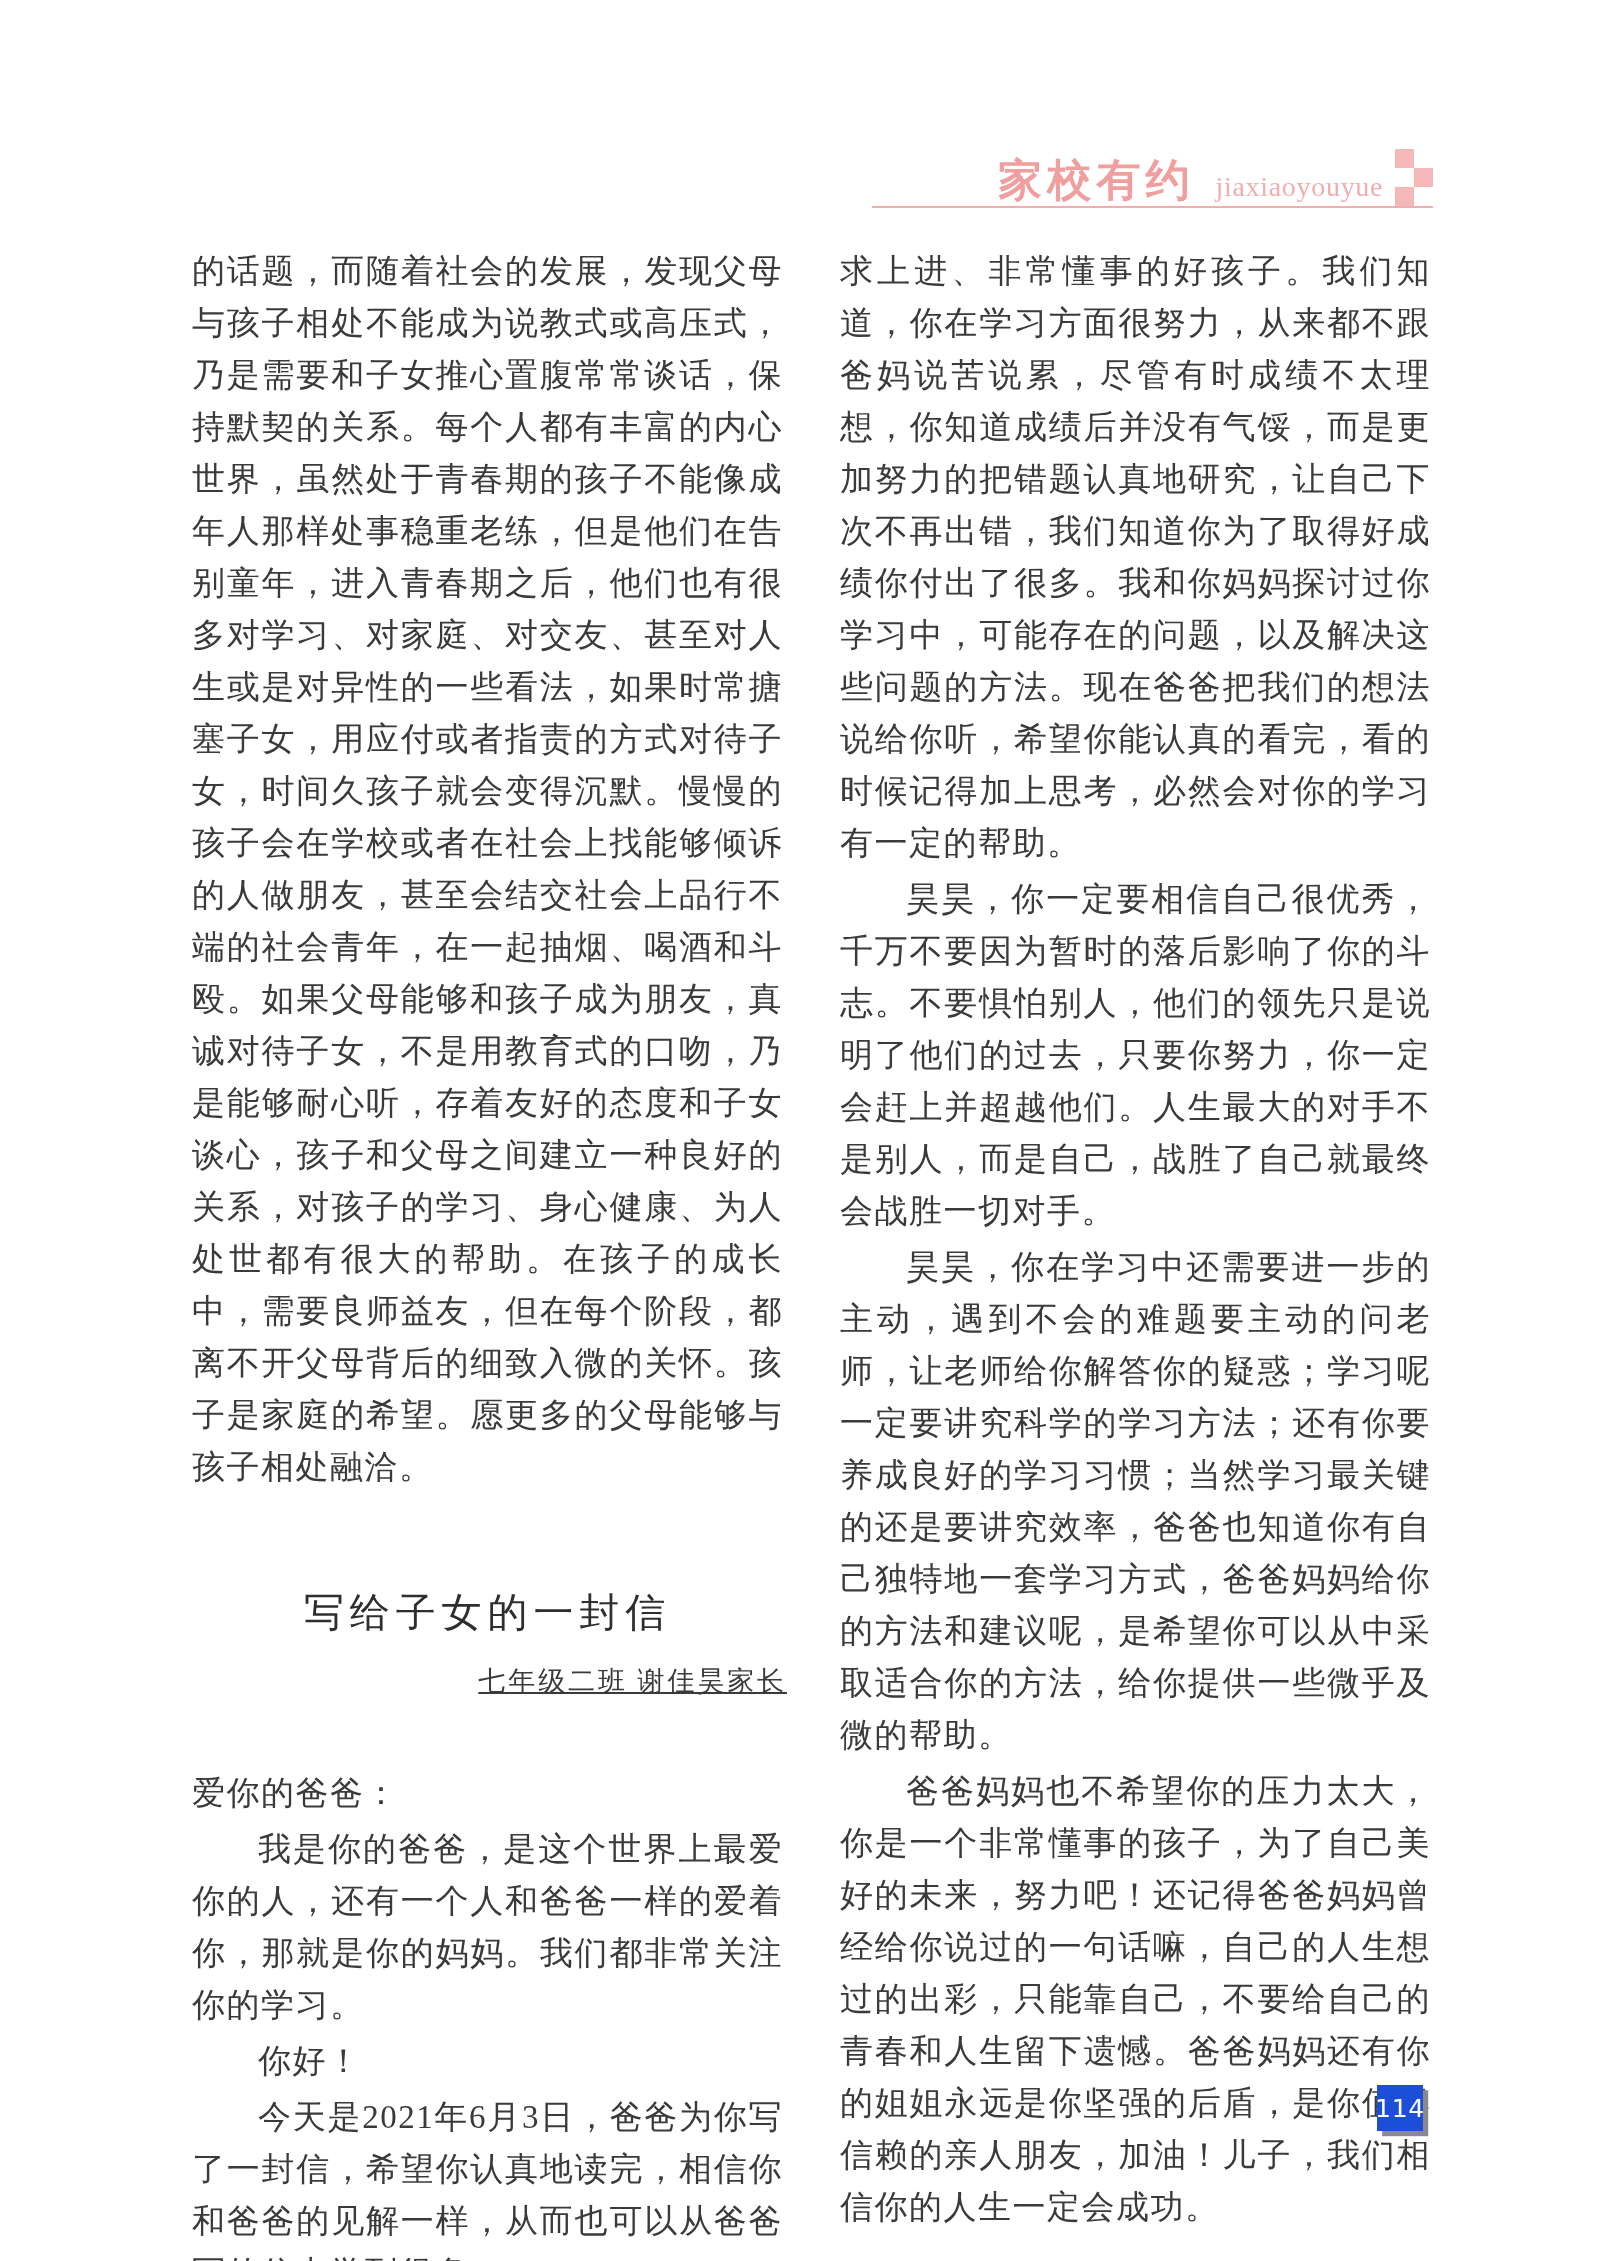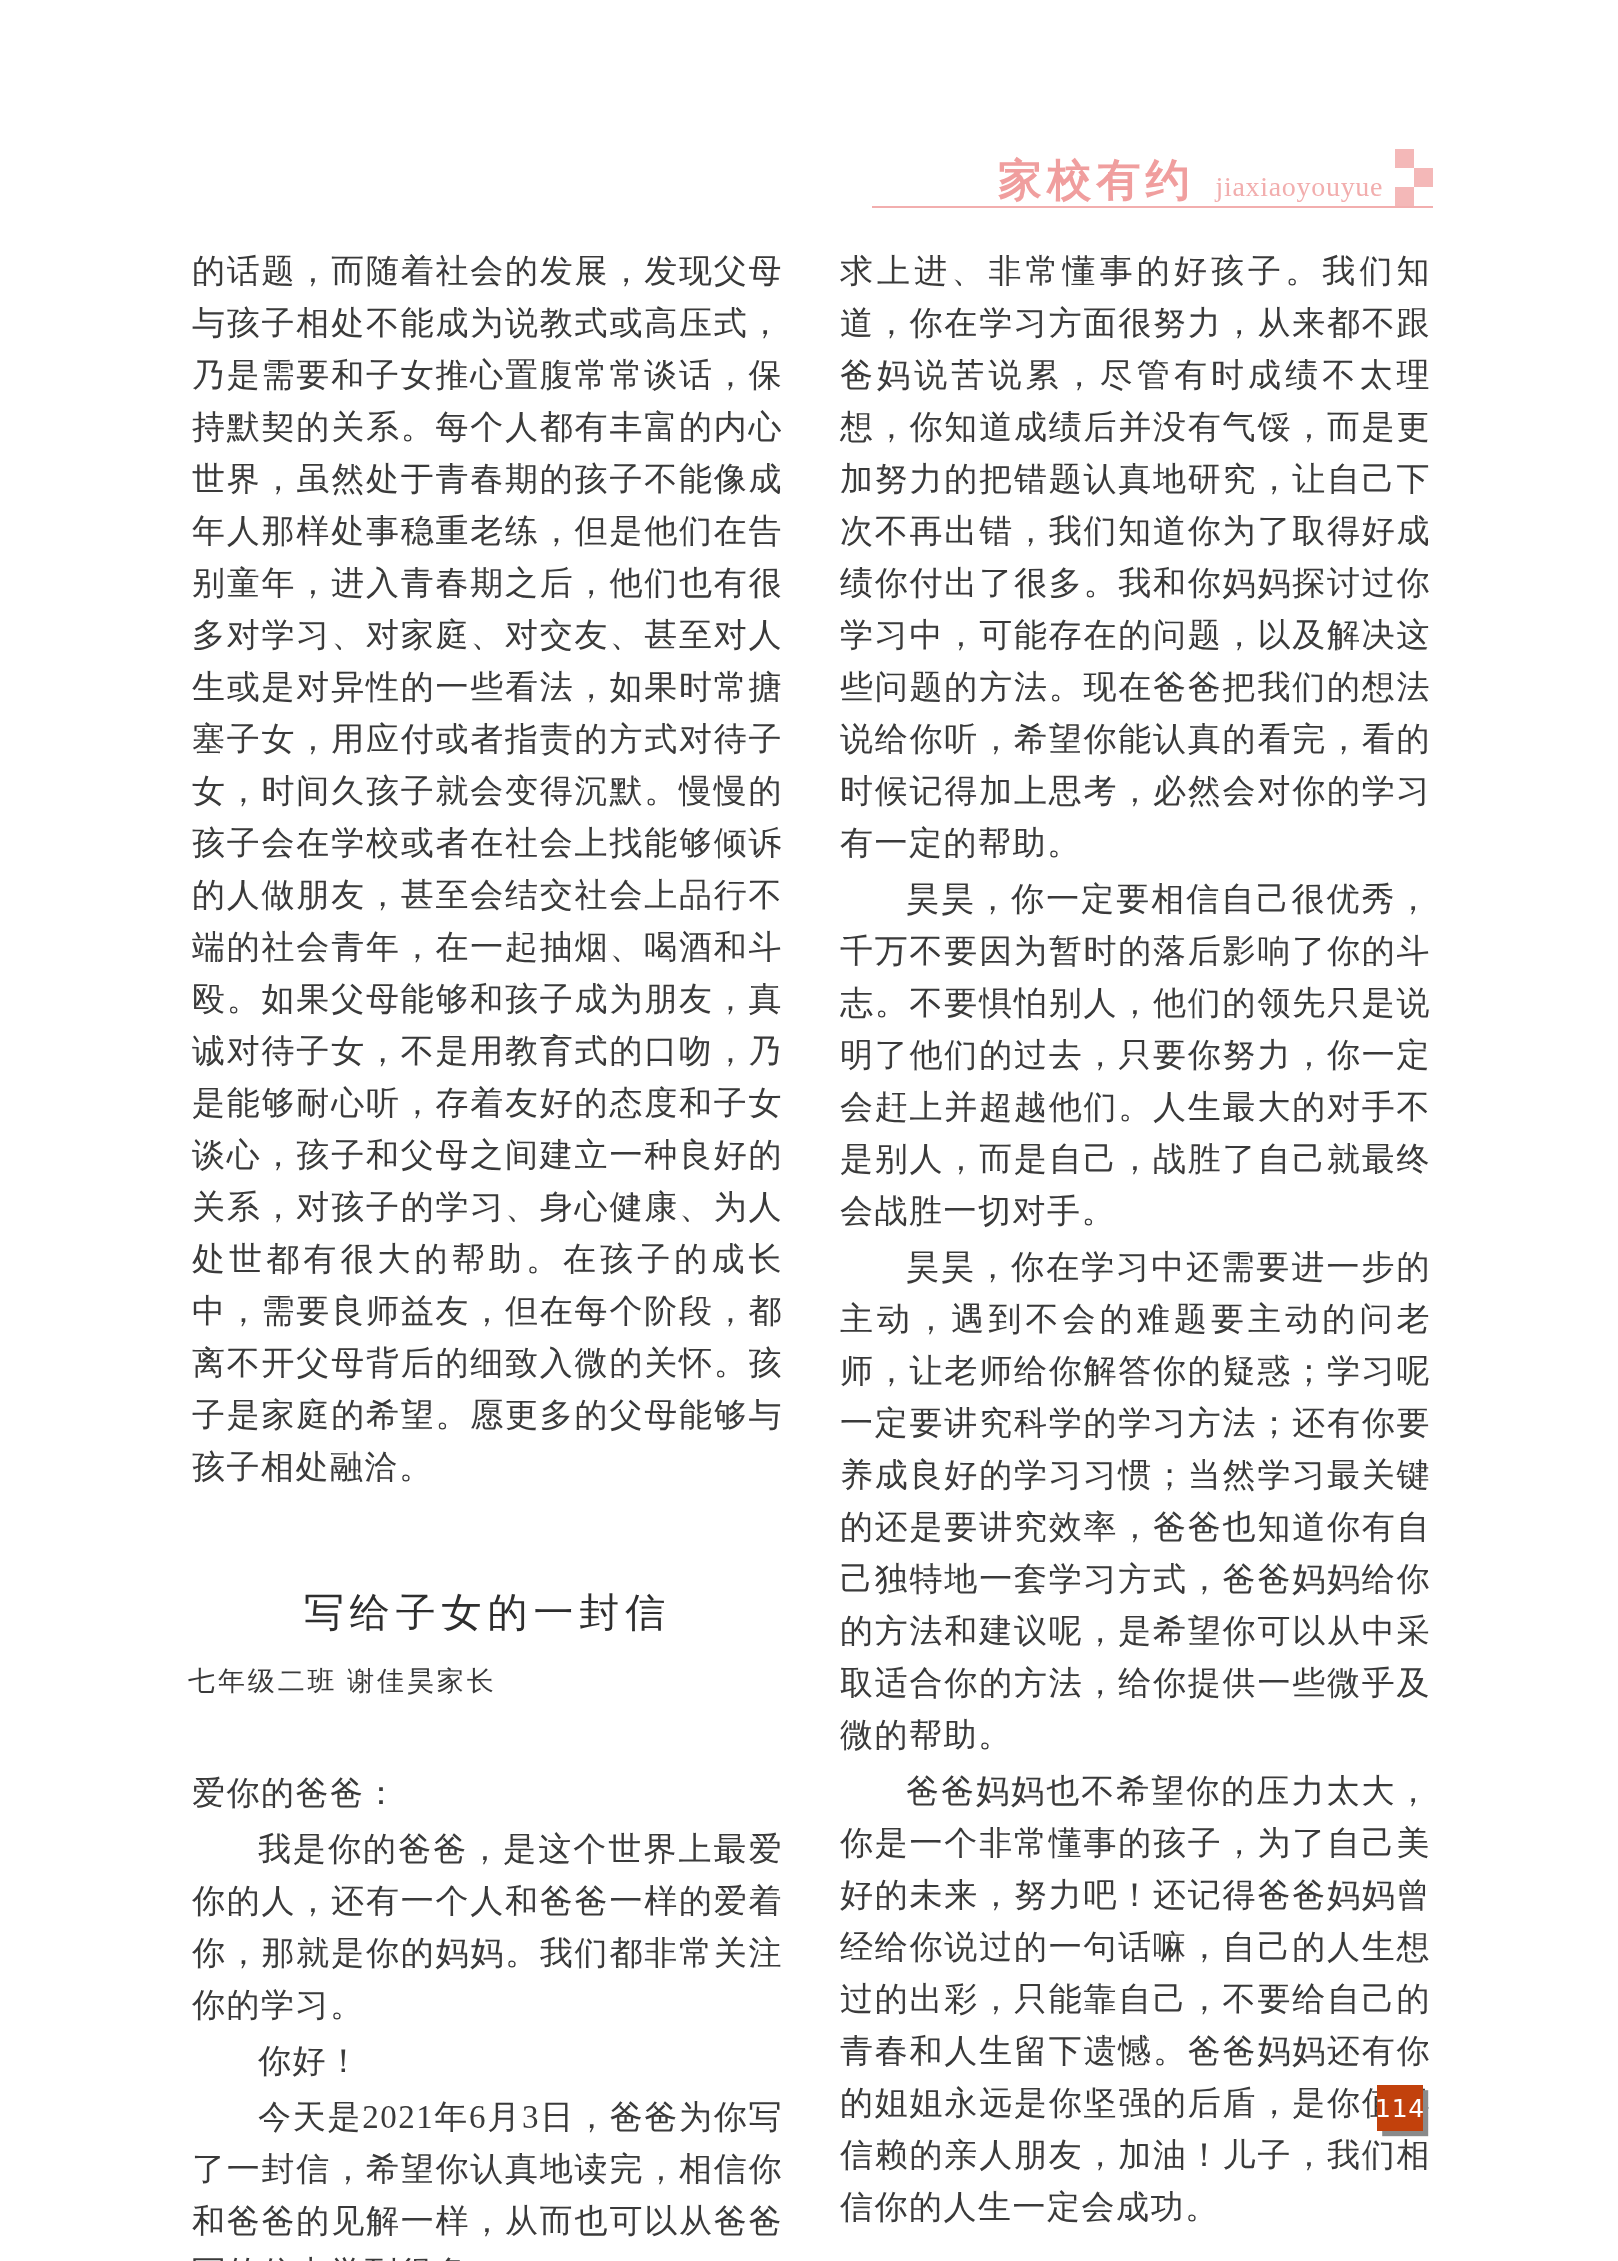--- a/index.html
+++ b/index.html
@@ -76,43 +76,44 @@
     margin-top: 94px;
     text-align: center;
     font-weight: normal;
     font-size: 40px;
     line-height: 52px;
     letter-spacing: 5.9px;
     color: #2e2e2e;
   }
   .section-byline {
     margin-top: 25px;
-    text-align: left;
+    text-align: right;
     font-size: 27px;
     line-height: 35px;
     letter-spacing: 2.9px;
+    text-decoration: underline;
   }
   .letter-body { margin-top: 68px; }
 
   
   .signature {
     margin-top: 31px;
     text-align: right;
     padding-right: 40px;
     line-height: 59px;
   }
 
   
   .page-badge {
     position: absolute;
     left: 1377px;
     top: 2085px;
     width: 46px;
     height: 46px;
-    background: #c2410c;
+    background: #1d4ed8;
     box-shadow: 5.2px 5.2px 0 #8a8a8a;
     display: flex;
     align-items: center;
     justify-content: center;
     font-family: "DejaVu Sans", "Liberation Sans", sans-serif;
     font-size: 25px;
     color: #ffffff;
     letter-spacing: 0.7px;
   }
 </style>

